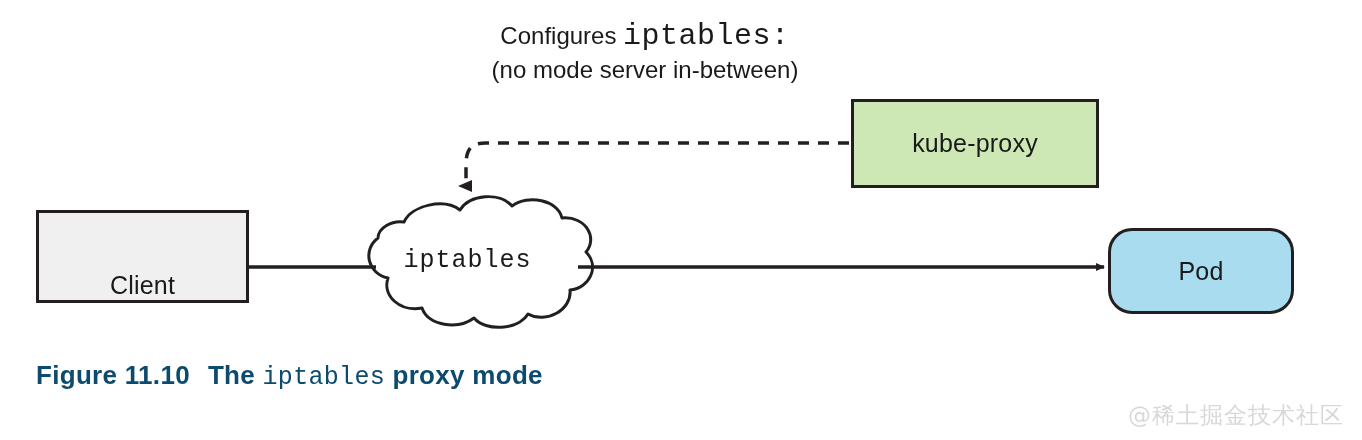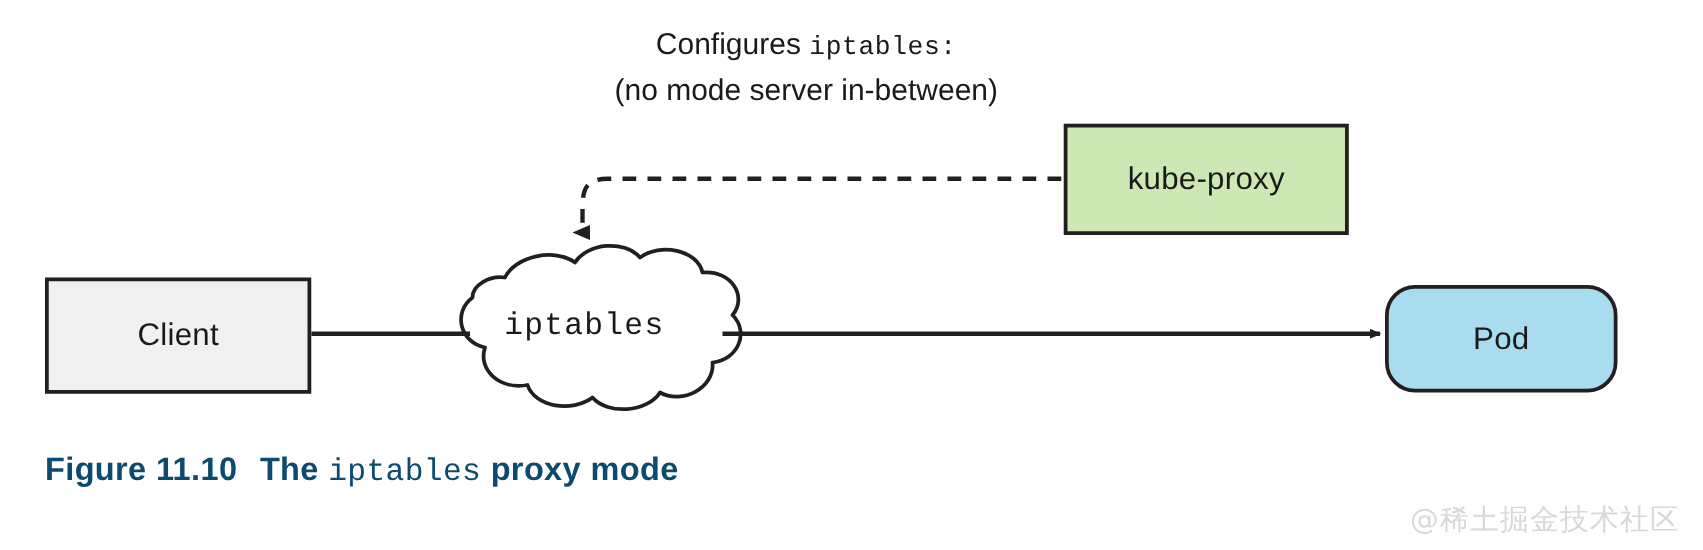--- a/index.html
+++ b/index.html
@@ -31,29 +31,30 @@
     align-items: center;
     justify-content: center;
     border: 3px solid #231f20;
     font-size: 25px;
     color: #1a1a1a;
     font-family: "Liberation Sans", sans-serif;
     letter-spacing: 0.2px;
   }
   #client-box {
     left: 36px;
-    top: 222px;
+    top: 210px;
     width: 213px;
     height: 93px;
     background: #f0f0f0;
+    align-items: flex-end;
   }
   #kube-proxy-box {
     left: 851px;
     top: 99px;
-    width: 228px;
+    width: 248px;
     height: 89px;
     background: #cde8b5;
   }
   #pod-box {
     left: 1108px;
     top: 228px;
     width: 186px;
     height: 86px;
     background: #a9dcee;
     border-radius: 24px;
@@ -74,21 +75,21 @@
     left: 430px;
     top: 19px;
     width: 430px;
     text-align: center;
     font-size: 24px;
     line-height: 34px;
     color: #1a1a1a;
   }
   #annotation .mono {
     font-family: "Liberation Mono", monospace;
-    font-size: 21px;
+    font-size: 30px;
     letter-spacing: 0.5px;
   }
   #caption {
     position: absolute;
     left: 36px;
     top: 360px;
     font-size: 26px;
     font-weight: bold;
     color: #0c4a6e;
     white-space: nowrap;

